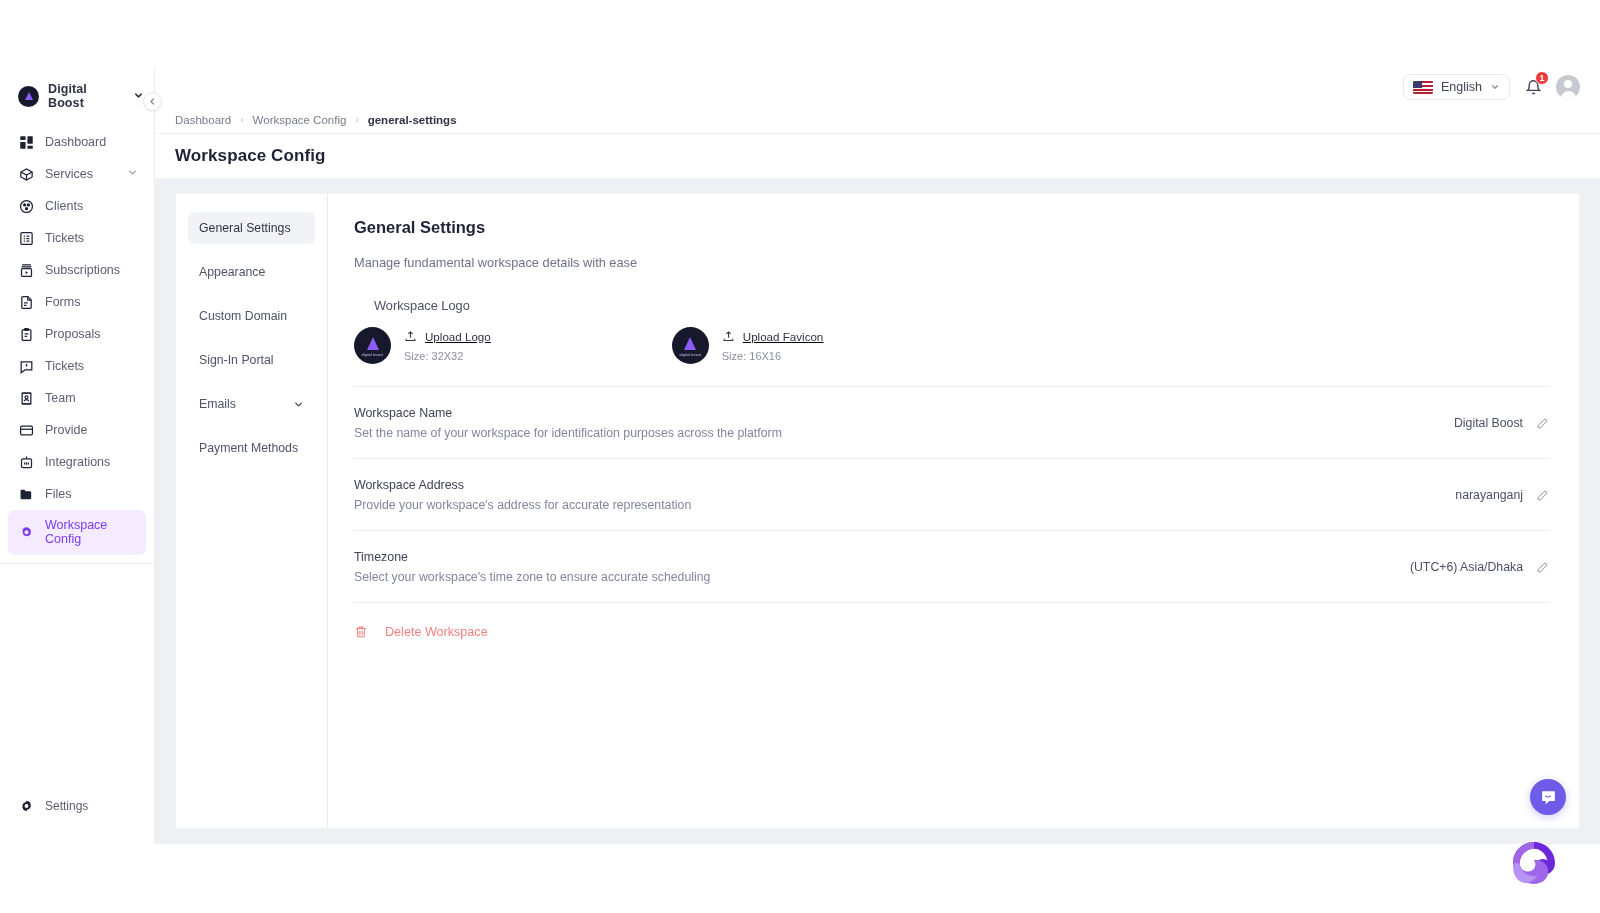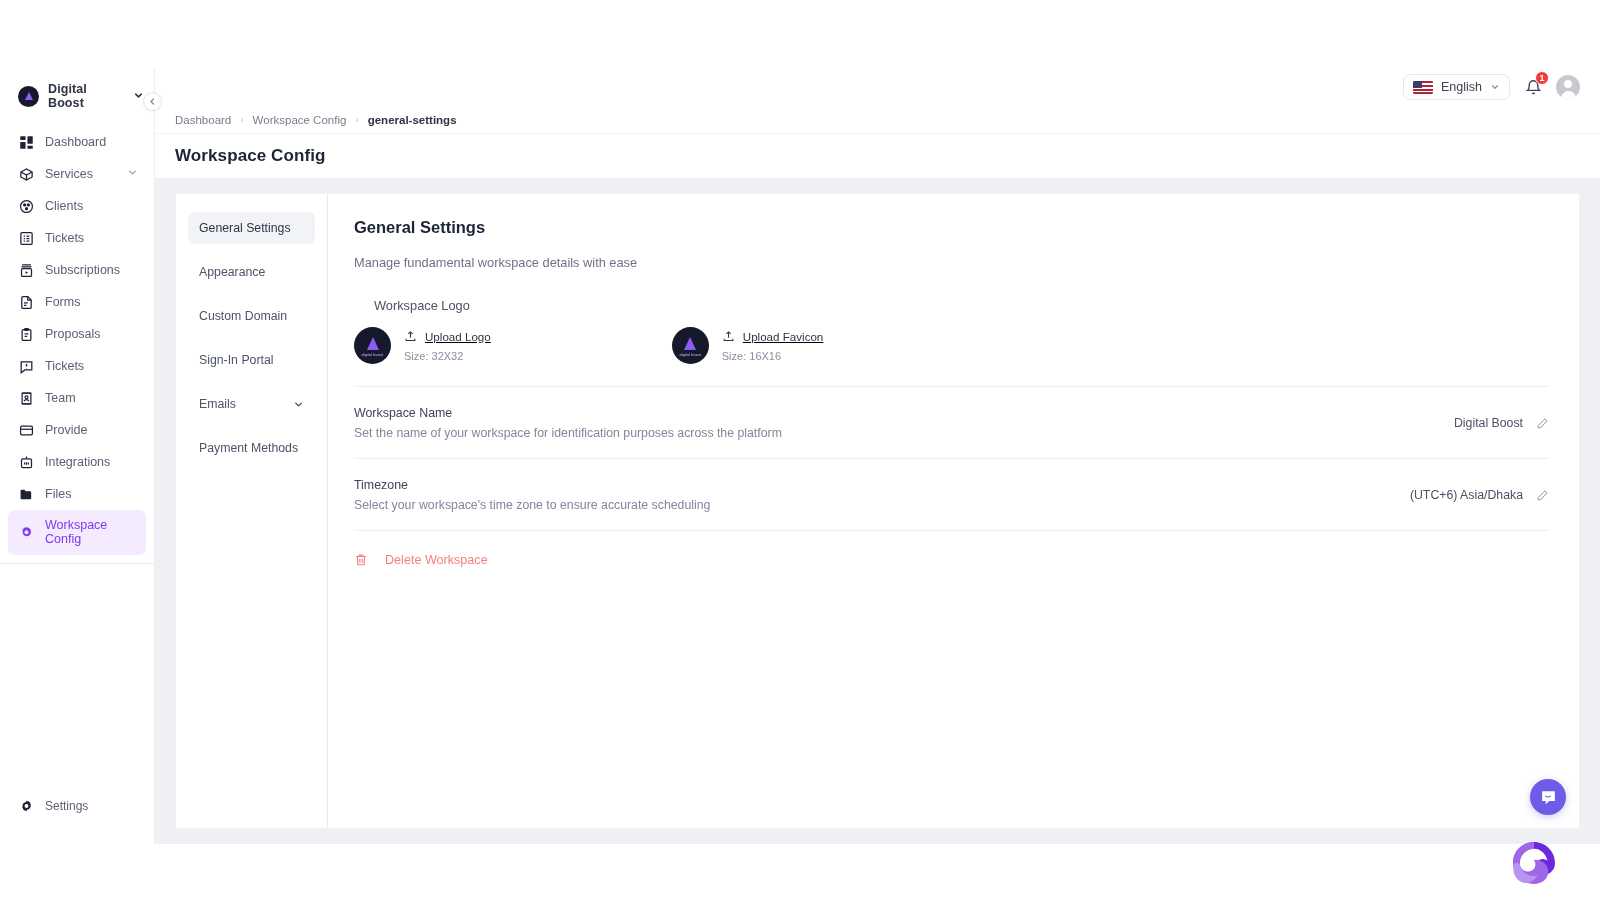--- a/index.html
+++ b/index.html
@@ -499,20 +499,34 @@
           <div class="sr-right">
             <span class="sr-value">Digital Boost</span>
             <span class="pencil">
               <svg width="13" height="13" viewBox="0 0 24 24" fill="none" stroke="currentColor" stroke-width="1.8">
                   <path d="M16.5 3.5l4 4L8 20H4v-4z"></path>
                 </svg>
             </span>
           </div>
         </div>
 
+        <div class="setting-row">
+          <div class="sr-left">
+            <div class="sr-title">Workspace Address</div>
+            <div class="sr-desc">Provide your workspace's address for accurate representation</div>
+          </div>
+          <div class="sr-right">
+            <span class="sr-value">narayanganj</span>
+            <span class="pencil">
+              <svg width="13" height="13" viewBox="0 0 24 24" fill="none" stroke="currentColor" stroke-width="1.8">
+                  <path d="M16.5 3.5l4 4L8 20H4v-4z"></path>
+                </svg>
+            </span>
+          </div>
+        </div>
 
         <div class="setting-row">
           <div class="sr-left">
             <div class="sr-title">Timezone</div>
             <div class="sr-desc">Select your workspace's time zone to ensure accurate scheduling</div>
           </div>
           <div class="sr-right">
             <span class="sr-value">(UTC+6) Asia/Dhaka</span>
             <span class="pencil">
               <svg width="13" height="13" viewBox="0 0 24 24" fill="none" stroke="currentColor" stroke-width="1.8">

